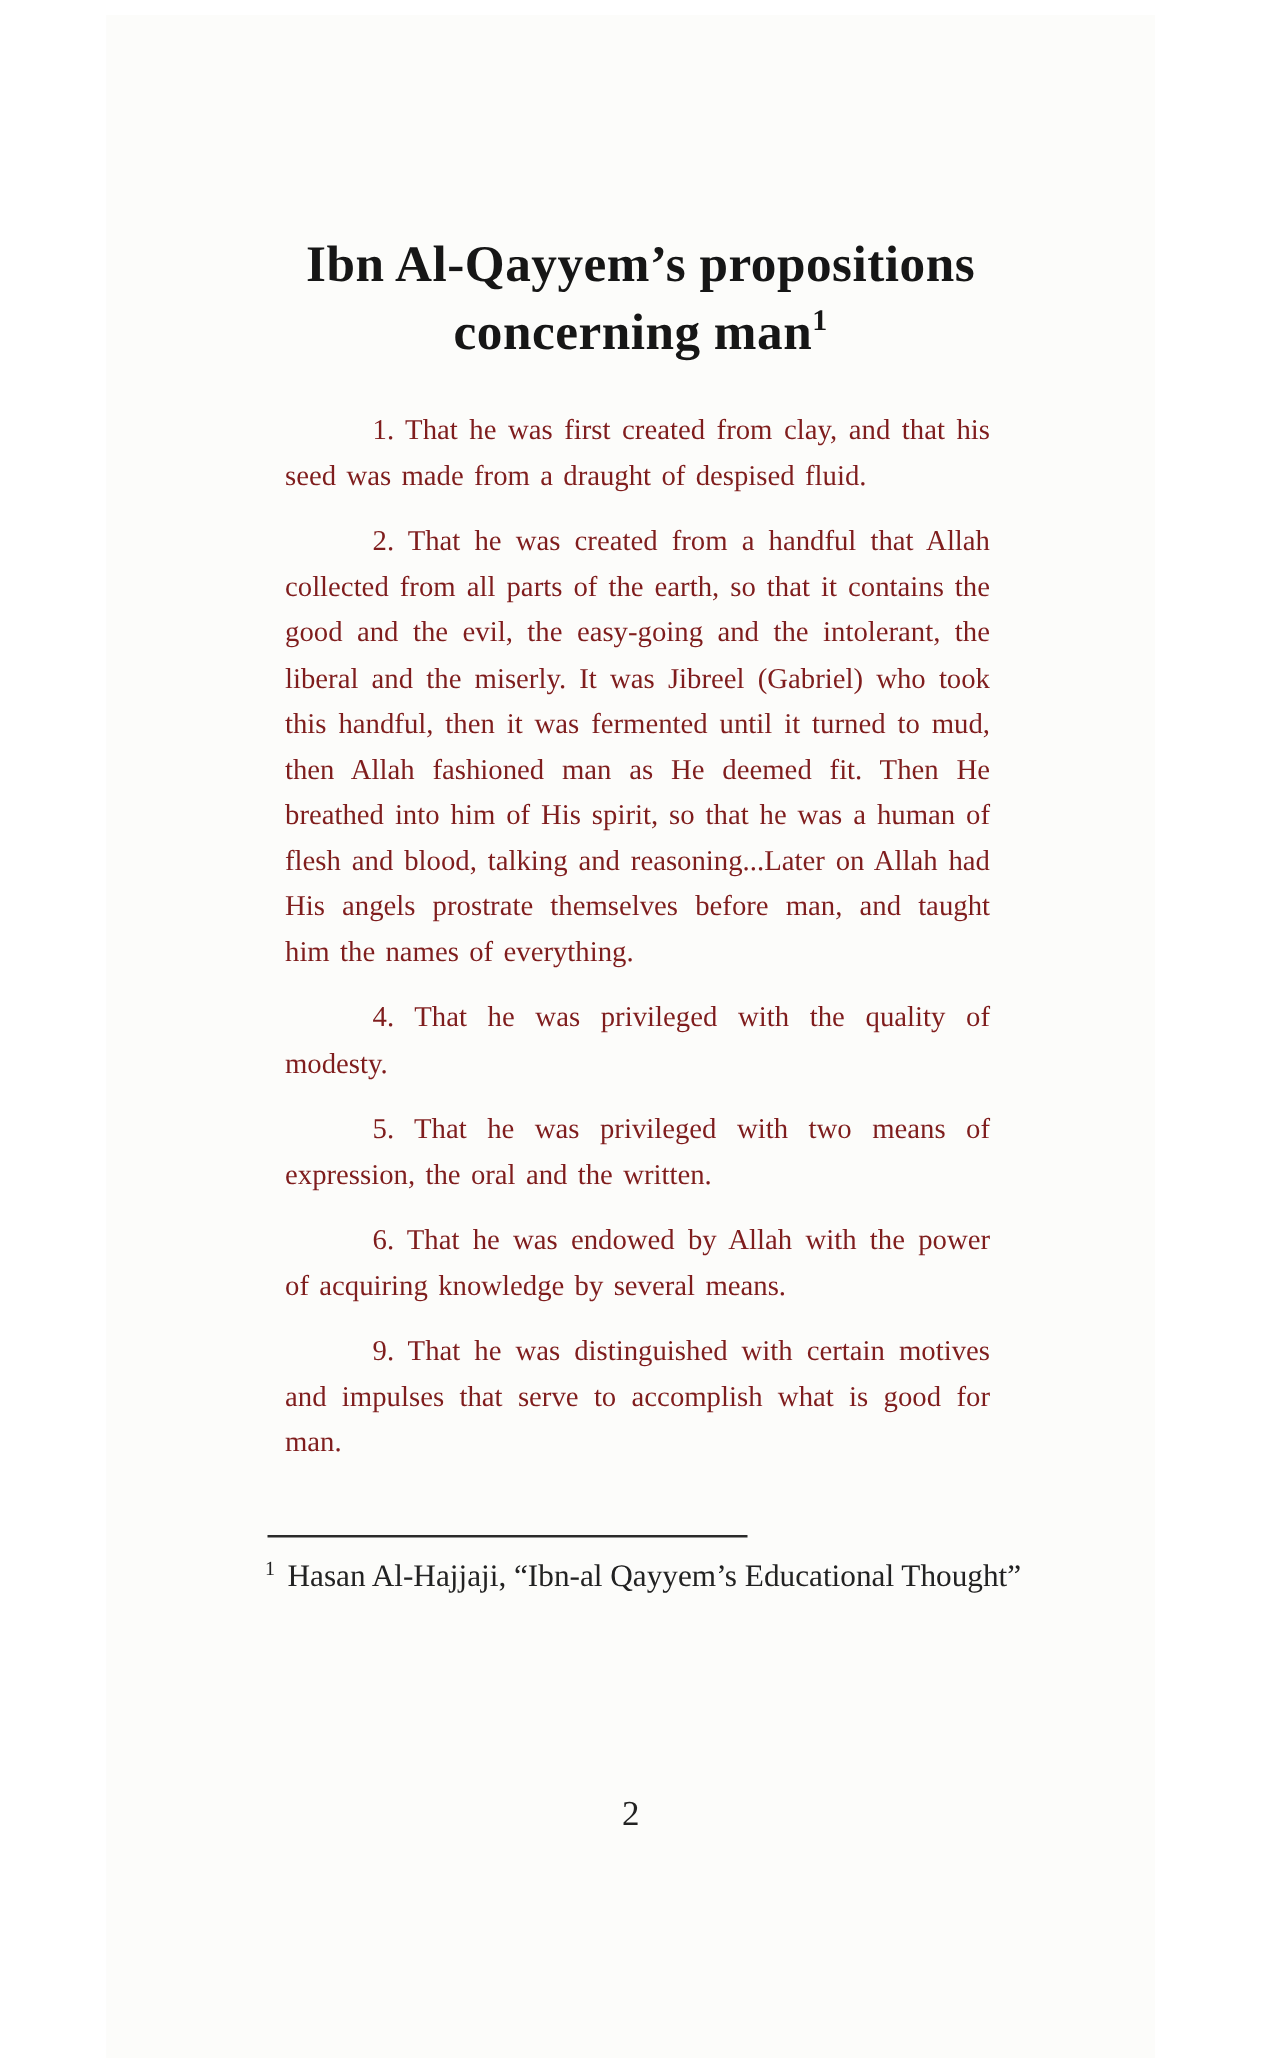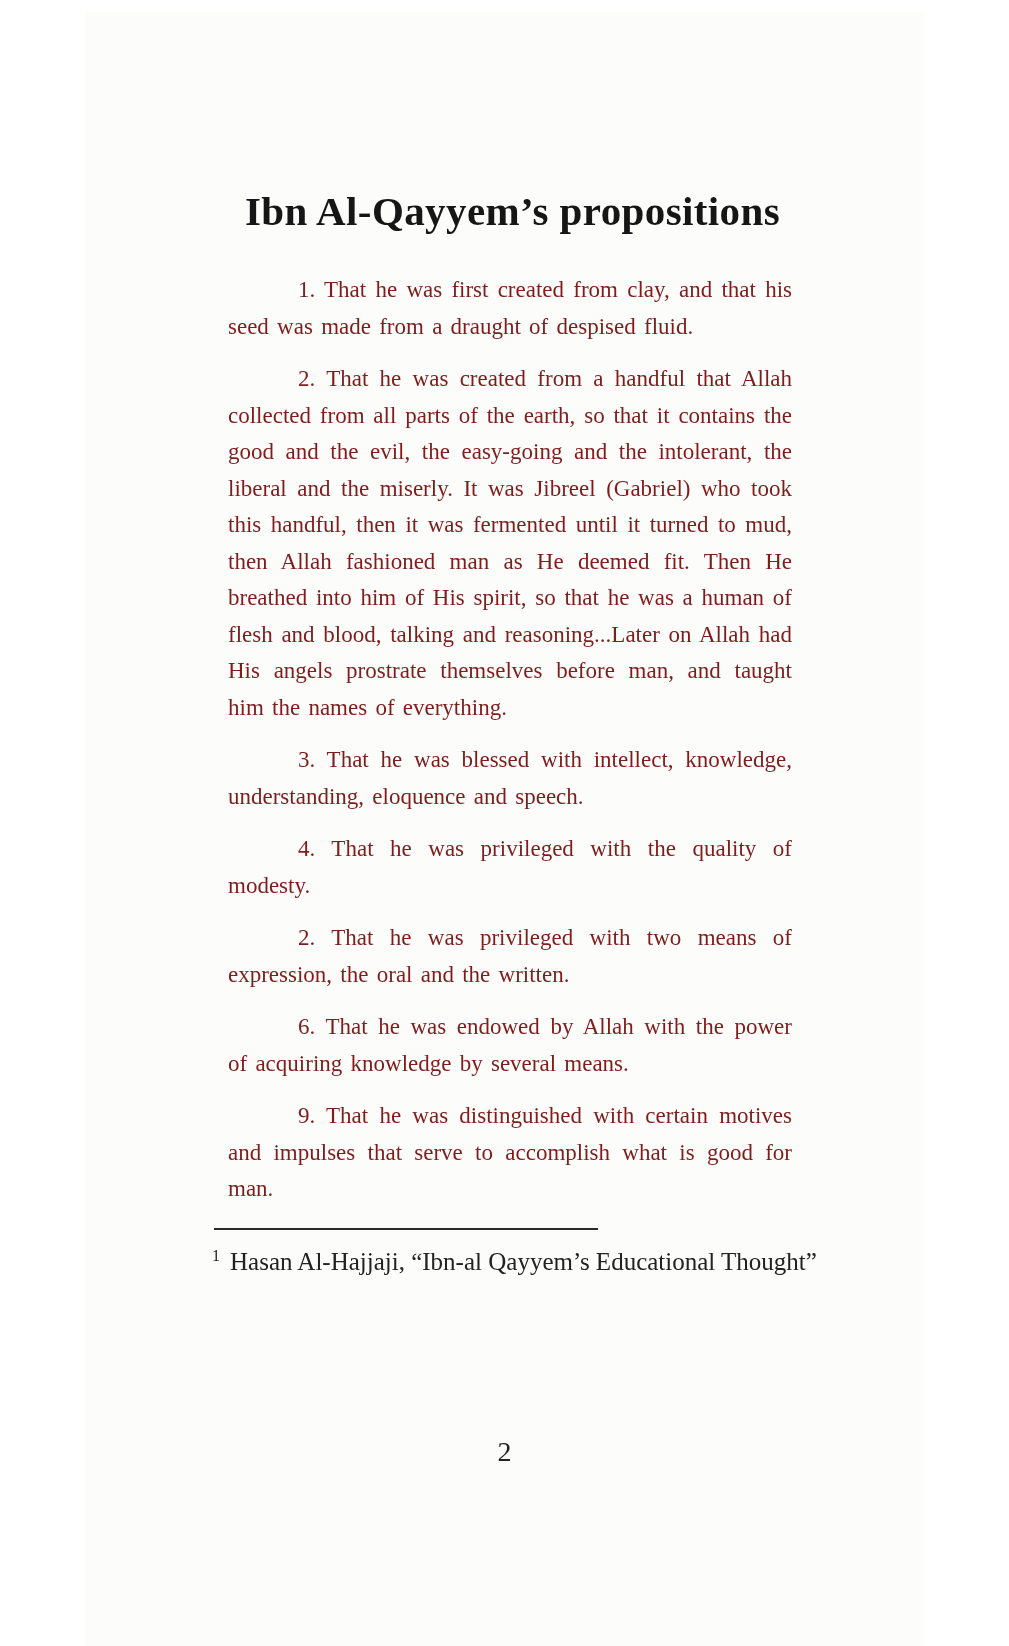--- a/index.html
+++ b/index.html
@@ -81,28 +81,28 @@
     color: #222222;
   }
 </style>
 </head>
 <body>
 
 <div class="page">
 
   <h1 class="title">
     <span class="title-line">Ibn Al-Qayyem’s propositions</span>
+    <span class="title-line"><span>concerning man</span><sup class="fn-ref">1</sup></span>
   </h1>
 
   <div class="content">
     <p class="para">1. That he was first created from clay, and that his seed was made from a draught of despised fluid.</p>
     <p class="para">2. That he was created from a handful that Allah collected from all parts of the earth, so that it contains the good and the evil, the easy-going and the intolerant, the liberal and the miserly. It was Jibreel (Gabriel) who took this handful, then it was fermented until it turned to mud, then Allah fashioned man as He deemed fit. Then He breathed into him of His spirit, so that he was a human of flesh and blood, talking and reasoning...Later on Allah had His angels prostrate themselves before man, and taught him the names of everything.</p>
-    <p class="para">3. That he was blessed with intellect, knowledge, understanding, eloquence and speech.</p>
     <p class="para">4. That he was privileged with the quality of modesty.</p>
-    <p class="para">2. That he was privileged with two means of expression, the oral and the written.</p>
+    <p class="para">5. That he was privileged with two means of expression, the oral and the written.</p>
     <p class="para">6. That he was endowed by Allah with the power of acquiring knowledge by several means.</p>
     <p class="para">9. That he was distinguished with certain motives and impulses that serve to accomplish what is good for man.</p>
   </div>
 
   <div class="footnote-area">
     <hr class="footnote-rule">
     <p class="footnote-line"><sup class="fn-marker">1</sup><span>Hasan Al-Hajjaji, “Ibn-al Qayyem’s Educational Thought”</span></p>
   </div>
 
   <div class="page-number">2</div>

